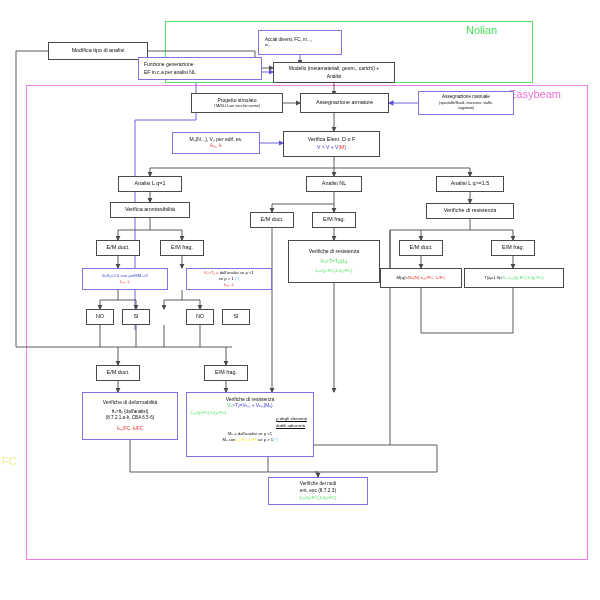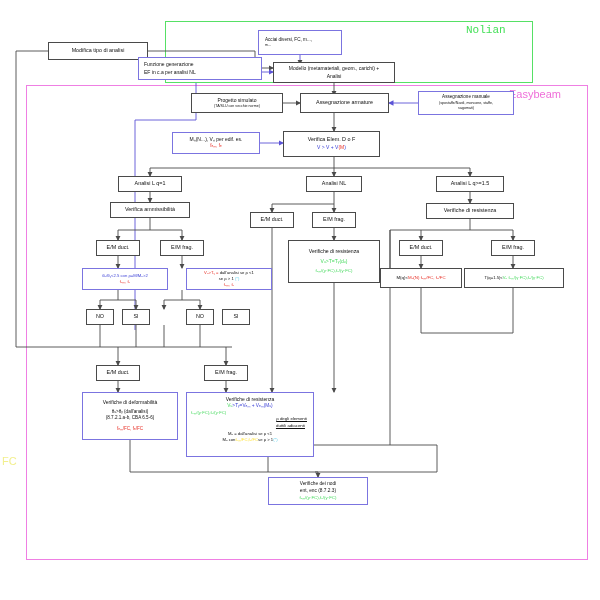--- a/index.html
+++ b/index.html
@@ -28,21 +28,21 @@
     box-sizing: border-box;
     background: transparent;
   }
   .frame-nolian { border: 1px solid #56e065; }
   .frame-easybeam { border: 1px solid #ef7fe3; }
   .frame-label {
     position: absolute;
     font-size: 11px;
     white-space: nowrap;
   }
-  .lbl-nolian { color: #45e058; font-family: Liberation Mono, monospace; }
+  .lbl-nolian { color: #45e058; }
   .lbl-easybeam { color: #ef6fd9; }
   .lbl-fc { color: #f2ef8d; font-size: 11px; }
 
   
   .node {
     position: absolute;
     box-sizing: border-box;
     background: #ffffff;
     border: 1px solid #4a4a4a;
     display: flex;

